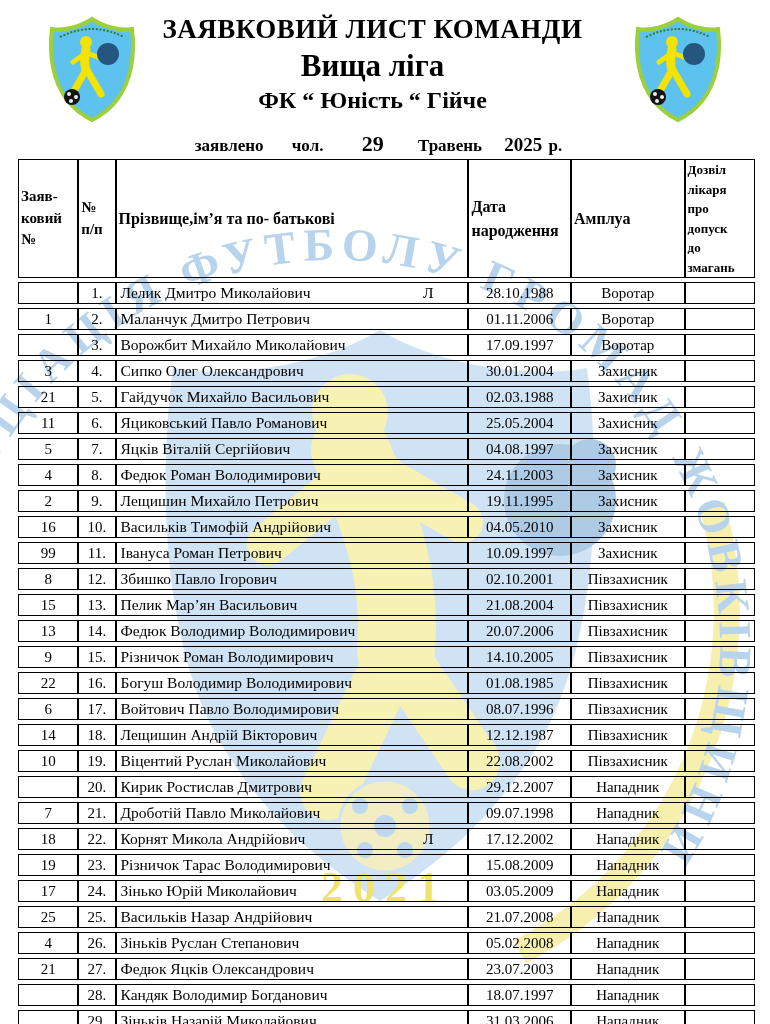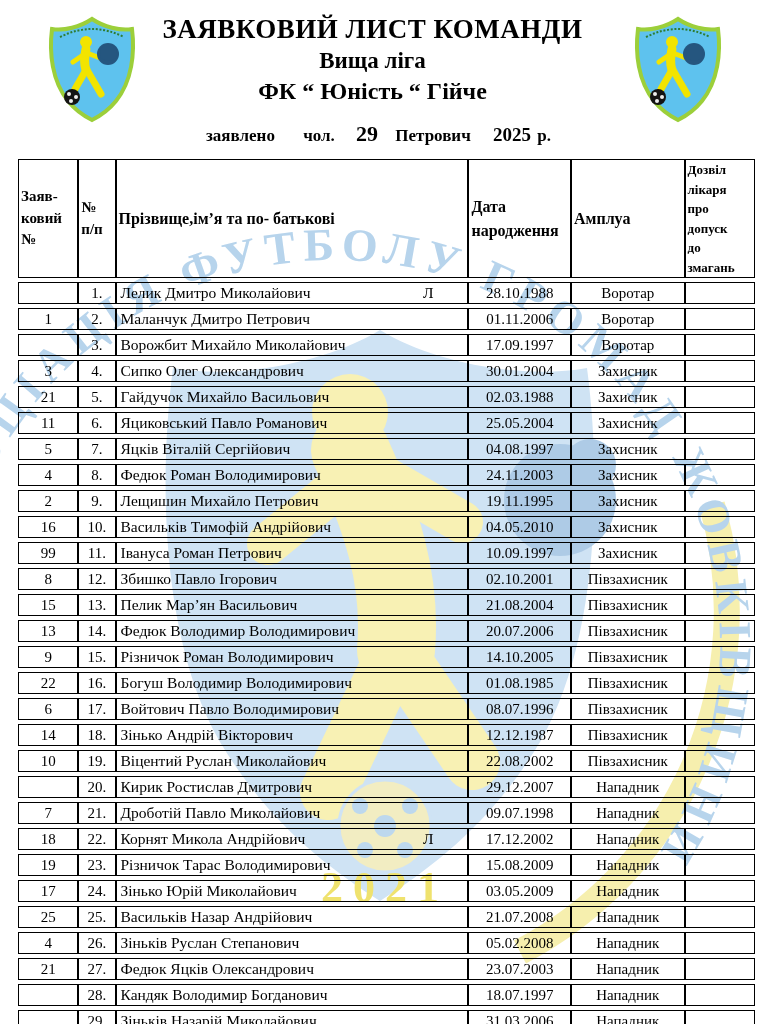--- a/index.html
+++ b/index.html
@@ -4,25 +4,25 @@
 <style>
   html,body{margin:0;padding:0;}
   body{
     width:770px;height:1024px;overflow:hidden;position:relative;
     background:#ffffff;color:#000;
     font-family:"Liberation Serif","DejaVu Serif",serif;
   }
   
   .page-header{position:absolute;left:0;top:14px;width:745px;text-align:center;z-index:2;}
   .title{font-size:27px;font-weight:bold;letter-spacing:.5px;line-height:1.15;}
-  .league{font-size:23px;font-weight:bold;line-height:1.2;margin-top:2px;}
+  .league{font-size:31px;font-weight:bold;line-height:1.2;margin-top:2px;}
   .club{font-size:24px;font-weight:bold;line-height:1.2;margin-top:2px;}
   .declared{margin-top:16px;font-size:17px;font-weight:bold;}
   .declared .tok{margin:17px 12px;}
-  .declared .day{font-size:22px;margin:0 5px;}
+  .declared .day{font-size:22px;margin:0 22px;}
   .declared .month{margin:0 8px;}
   .declared .year{font-size:19px;margin-left:10px;margin-right:2px;text-align:center;}
   
   .crest{position:absolute;top:12px;z-index:2;}
   .crest.left{left:42px;}
   .crest.right{left:628px;}
   
   .watermark{position:absolute;left:0;top:0;z-index:0;}
   
   .roster{
@@ -124,21 +124,21 @@
   </svg>
 
 <div class="page-header">
   <div class="title">ЗАЯВКОВИЙ ЛИСТ КОМАНДИ</div>
   <div class="league">Вища ліга</div>
   <div class="club">ФК  “ Юність “ Гійче</div>
   <div class="declared">
     <span class="tok">заявлено</span>
     <span class="tok">чол.</span>
     <span class="day">29</span>
-    <span class="month">Петрович</span>
+    <span class="month">Травень</span>
     <span class="year">2025</span>
     <span>р.</span>
   </div>
 </div>
 
 <table class="roster">
   <colgroup>
     <col style="width:60px">
       <col style="width:37px">
       <col style="width:351px">
@@ -402,21 +402,21 @@
     <td class="c-dob">08.07.1996</td>
     <td class="c-pos">Півзахисник</td>
     <td class="c-permit"></td>
   </tr>
 
   <tr>
     <td class="c-app">14</td>
     <td class="c-num">18.</td>
     <td class="c-name">
       <span class="name-wrap">
-        <span class="name">Зінько Андрій Вікторович</span>
+        <span class="name">Лещишин Андрій Вікторович</span>
         <span class="mark"></span>
       </span>
     </td>
     <td class="c-dob">12.12.1987</td>
     <td class="c-pos">Півзахисник</td>
     <td class="c-permit"></td>
   </tr>
 
   <tr>
     <td class="c-app">10</td>

